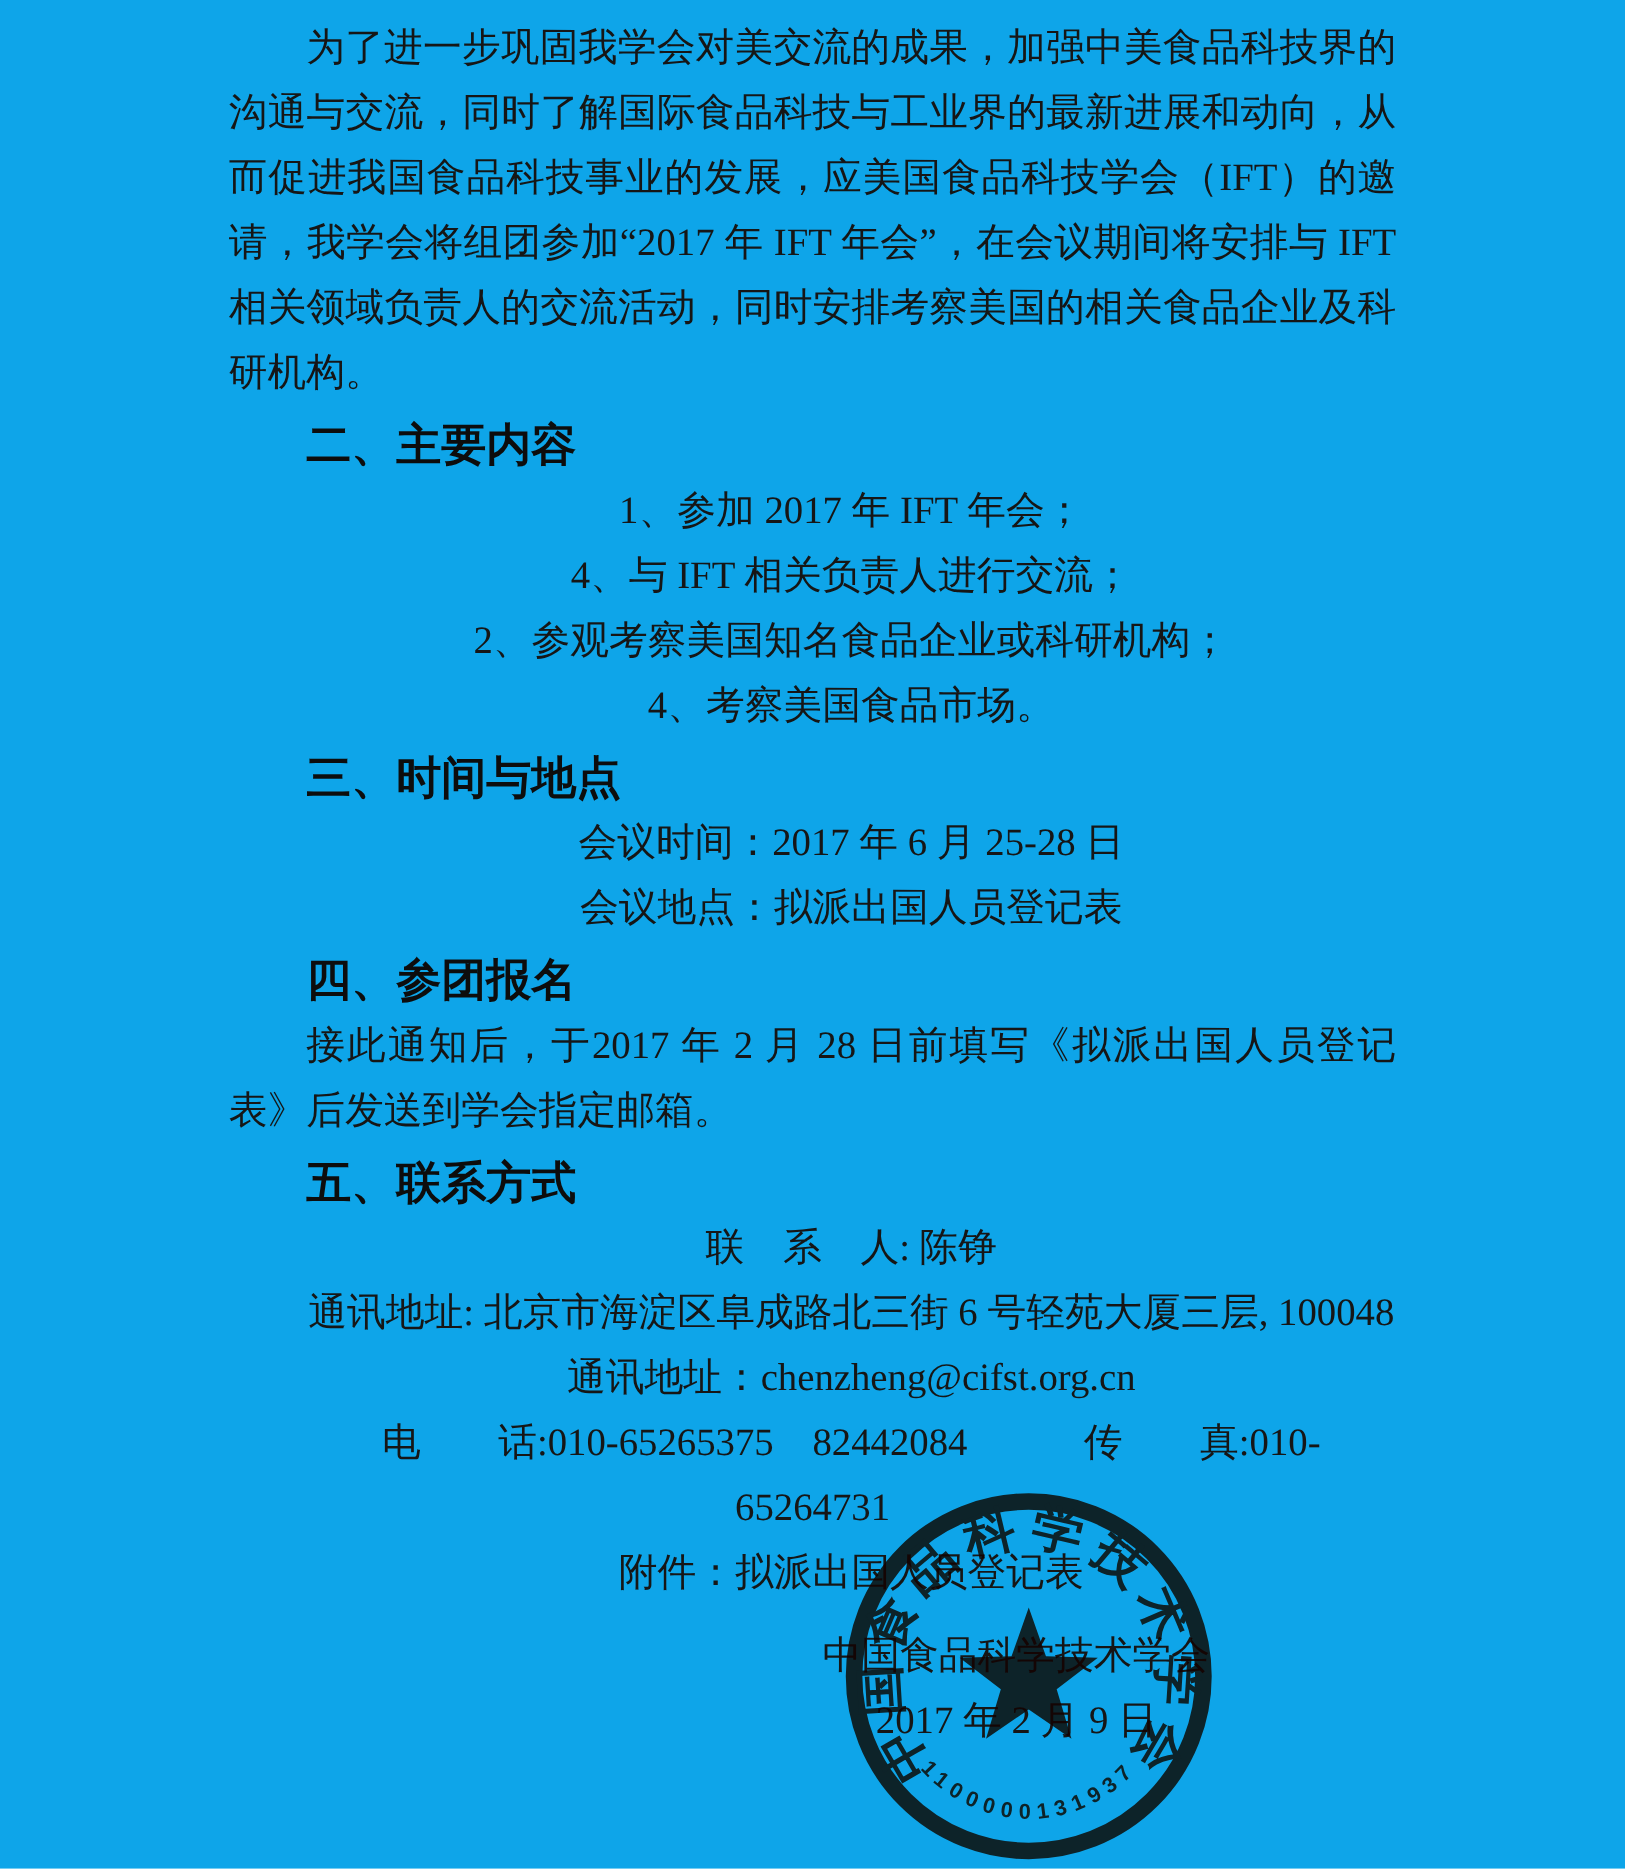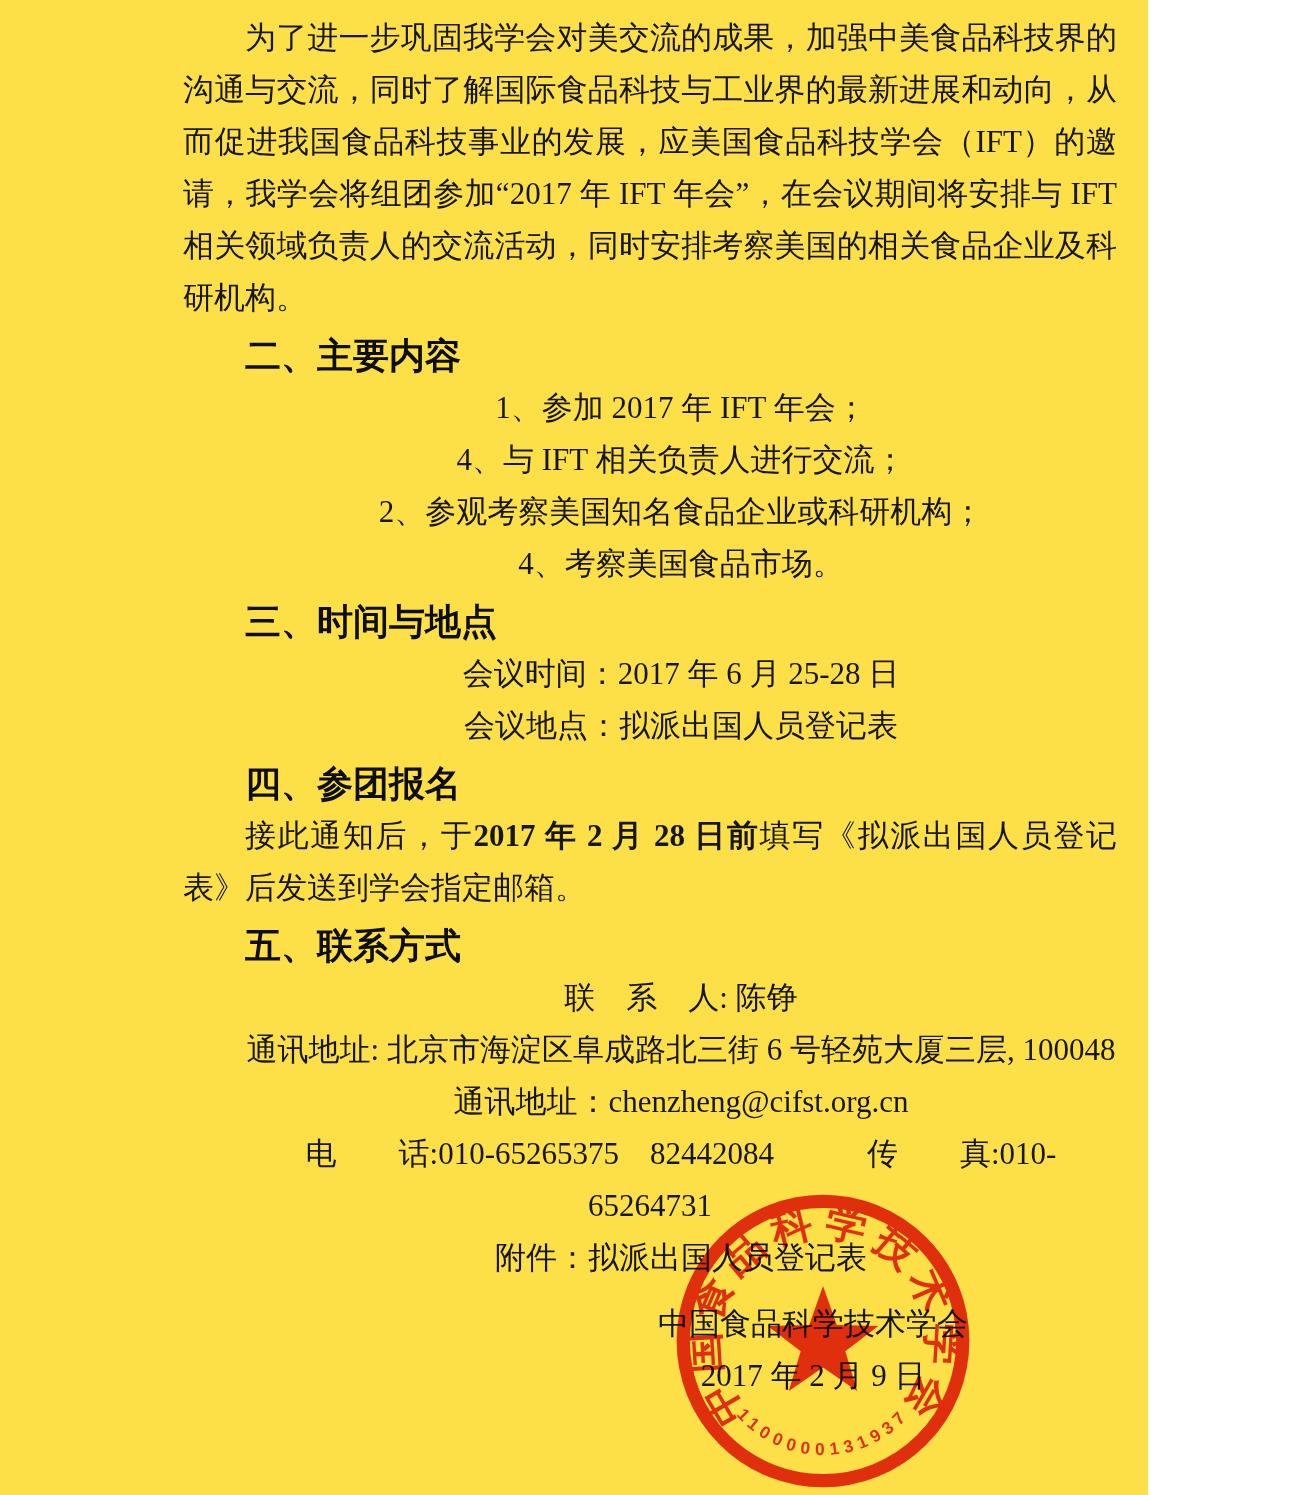--- a/index.html
+++ b/index.html
@@ -1,20 +1,20 @@
 <!DOCTYPE html>
 <html><head>
 <meta charset="utf-8">
 <style>
   html, body { margin: 0; padding: 0; background: #ffffff; }
   .page {
     position: relative;
-    width: 1148px;
+    width: 1300px;
     height: 1495px;
-    background: #fde047;
+    background: #0ea5e9;
     overflow: hidden;
     font-family: "Liberation Serif", "DejaVu Serif", serif;
     color: #161616;
   }
   .content {
     position: absolute;
     left: 183px;
     top: 12px;
     width: 934px;
   }
@@ -29,21 +29,21 @@
   .indent { text-indent: 62px; }
   .sec-heading {
     margin: 6px 0 0 0;
     font-size: 36px;
     line-height: 52px;
     font-weight: 700;
     font-family: "Liberation Sans", "DejaVu Sans", sans-serif;
     text-indent: 62px;
     color: #0d0d0d;
   }
-  .bold-run { font-weight: 700; }
+  .bold-run { font-weight: 400; }
   .signature {
     position: absolute;
     left: 563px;
     top: 1298px;
     width: 500px;
     text-align: center;
     font-size: 31px;
     line-height: 52px;
   }
   .signature p { margin: 0; }

